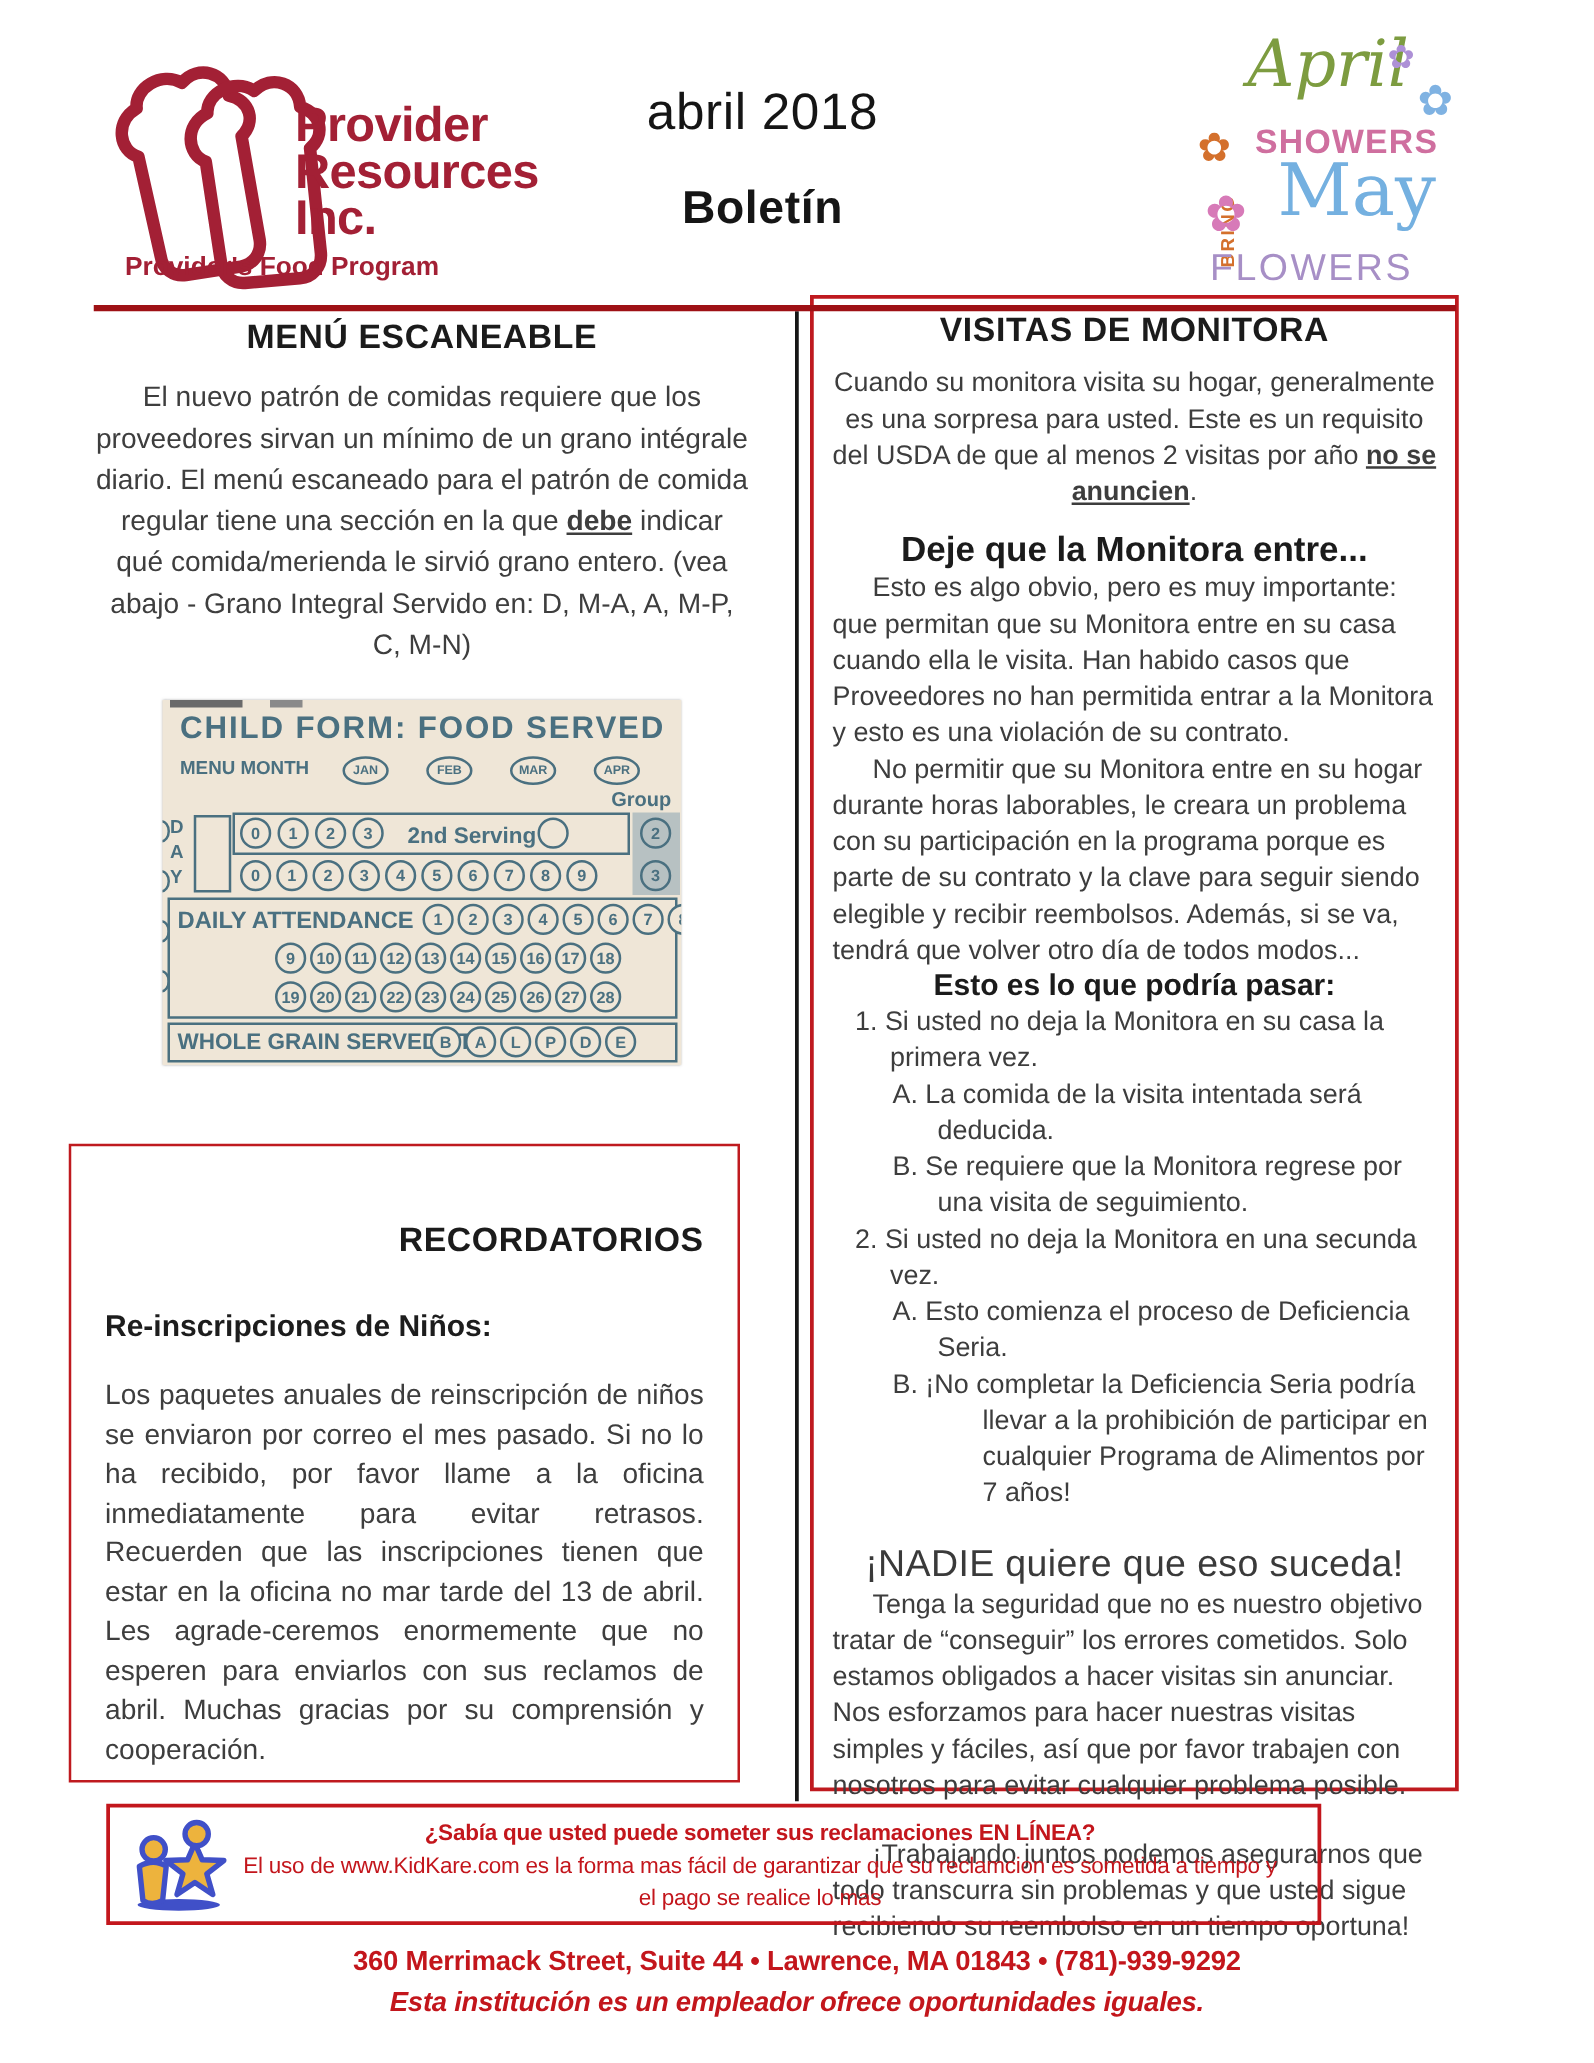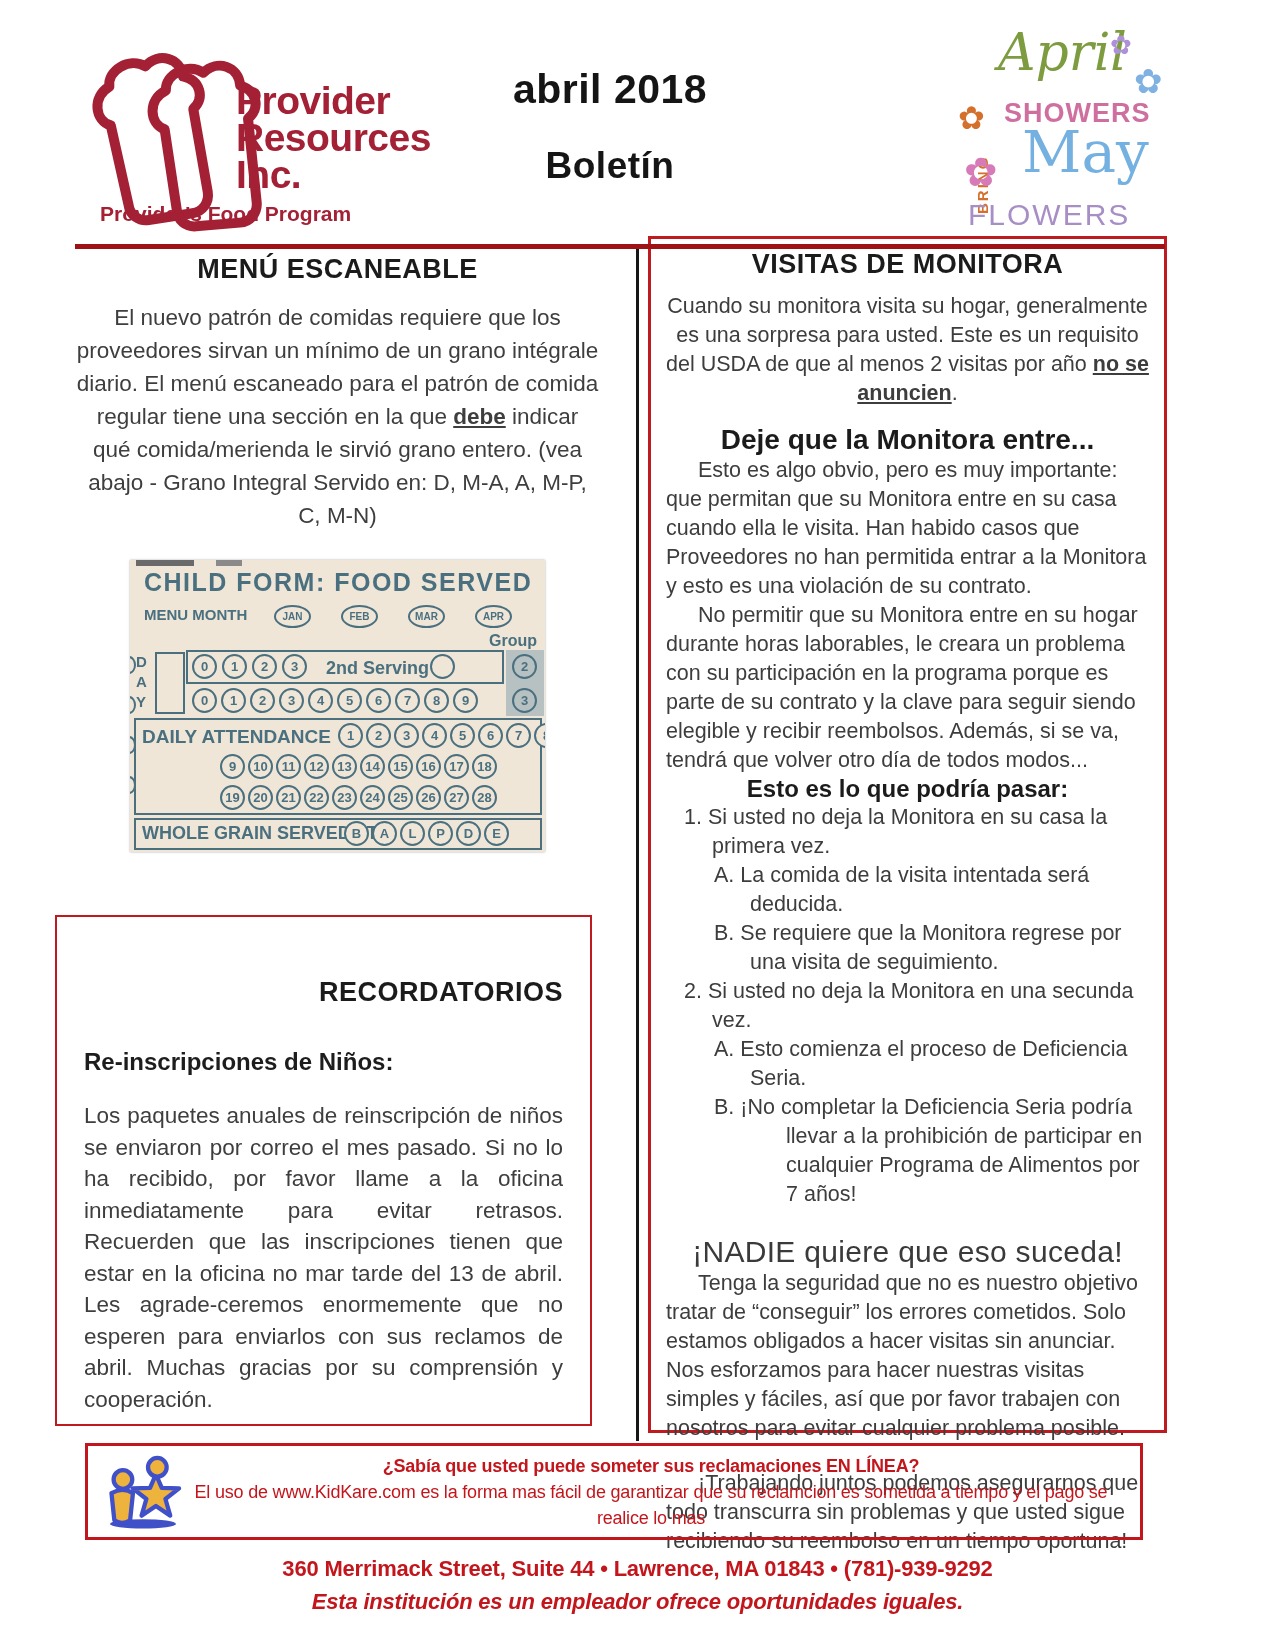--- a/index.html
+++ b/index.html
@@ -7,21 +7,21 @@
         font-family:"Liberation Sans",sans-serif;color:var(--body-text,#3d3d3d);}
 
   
   .logo{position:absolute;left:78px;top:50px;width:390px;height:190px;}
   .logo svg{position:absolute;left:0;top:0;}
   .logo-text{position:absolute;left:158px;top:32px;line-height:37px;font-size:39px;font-weight:bold;
              color:var(--brand-red,#A32035);letter-spacing:-.5px;}
   .logo-tagline{position:absolute;left:22px;top:152px;font-size:21px;font-weight:bold;
                 color:var(--brand-red,#A32035);}
   .title-block{position:absolute;left:430px;top:66px;width:360px;text-align:center;color:#151515;}
-  .title-date{font-size:41px;font-weight:bold;letter-spacing:.5px;}
+  .title-date{font-size:41px;font-weight:normal;letter-spacing:.5px;}
   .title-name{font-size:37px;font-weight:bold;margin-top:32px;letter-spacing:.5px;}
 
   
   .wordart{position:absolute;left:958px;top:26px;width:220px;height:205px;}
   .wordart span{position:absolute;white-space:nowrap;}
   .wa-april{left:40px;top:-4px;font-family:"DejaVu Serif",serif;font-style:italic;font-size:52px;
             color:var(--wordart-green,#7D9C40);}
   .wa-showers{left:46px;top:72px;font-size:27px;font-weight:bold;letter-spacing:1px;
               color:var(--wordart-pink,#CF6F9F);}
   .wa-bring{left:16px;top:128px;font-size:15px;font-weight:bold;letter-spacing:2px;
@@ -109,21 +109,21 @@
   .rb-p2{font-size:21.5px;line-height:29px;text-indent:32px;}
   .rb-h4{font-size:24px;font-weight:bold;text-align:center;color:#1b1b1b;}
   .li1{font-size:21.5px;line-height:29px;padding-left:46px;text-indent:-28px;}
   .li2{font-size:21.5px;line-height:29px;padding-left:84px;text-indent:-36px;}
   .li2b{font-size:21.5px;line-height:29px;padding-left:120px;text-indent:-72px;}
   .rb-nadie{margin-top:26px;font-size:30px;font-weight:normal;text-align:center;color:#3a3a3a;
             letter-spacing:.3px;}
   .rb-last{margin-top:26px;font-size:21.5px;line-height:29px;text-indent:32px;}
 
   
-  .banner{position:absolute;left:85px;top:1443px;width:1058px;height:97px;box-sizing:border-box;
+  .banner{position:absolute;left:85px;top:1443px;width:972px;height:97px;box-sizing:border-box;
           border:3px solid var(--accent-red,#C3161C);display:flex;align-items:center;
           padding:4px 24px 4px 12px;}
   .banner-icon{flex:0 0 86px;height:84px;}
   .banner-text{flex:1;text-align:center;color:var(--accent-red,#C3161C);font-size:18px;
                line-height:26px;letter-spacing:-.2px;}
   .banner-text .bt-h{font-weight:bold;}
 
   
   .footer1{position:absolute;left:0;top:1556px;width:100%;text-align:center;font-size:22px;
            font-weight:bold;color:var(--accent-red,#C8141F);letter-spacing:-.2px;}

